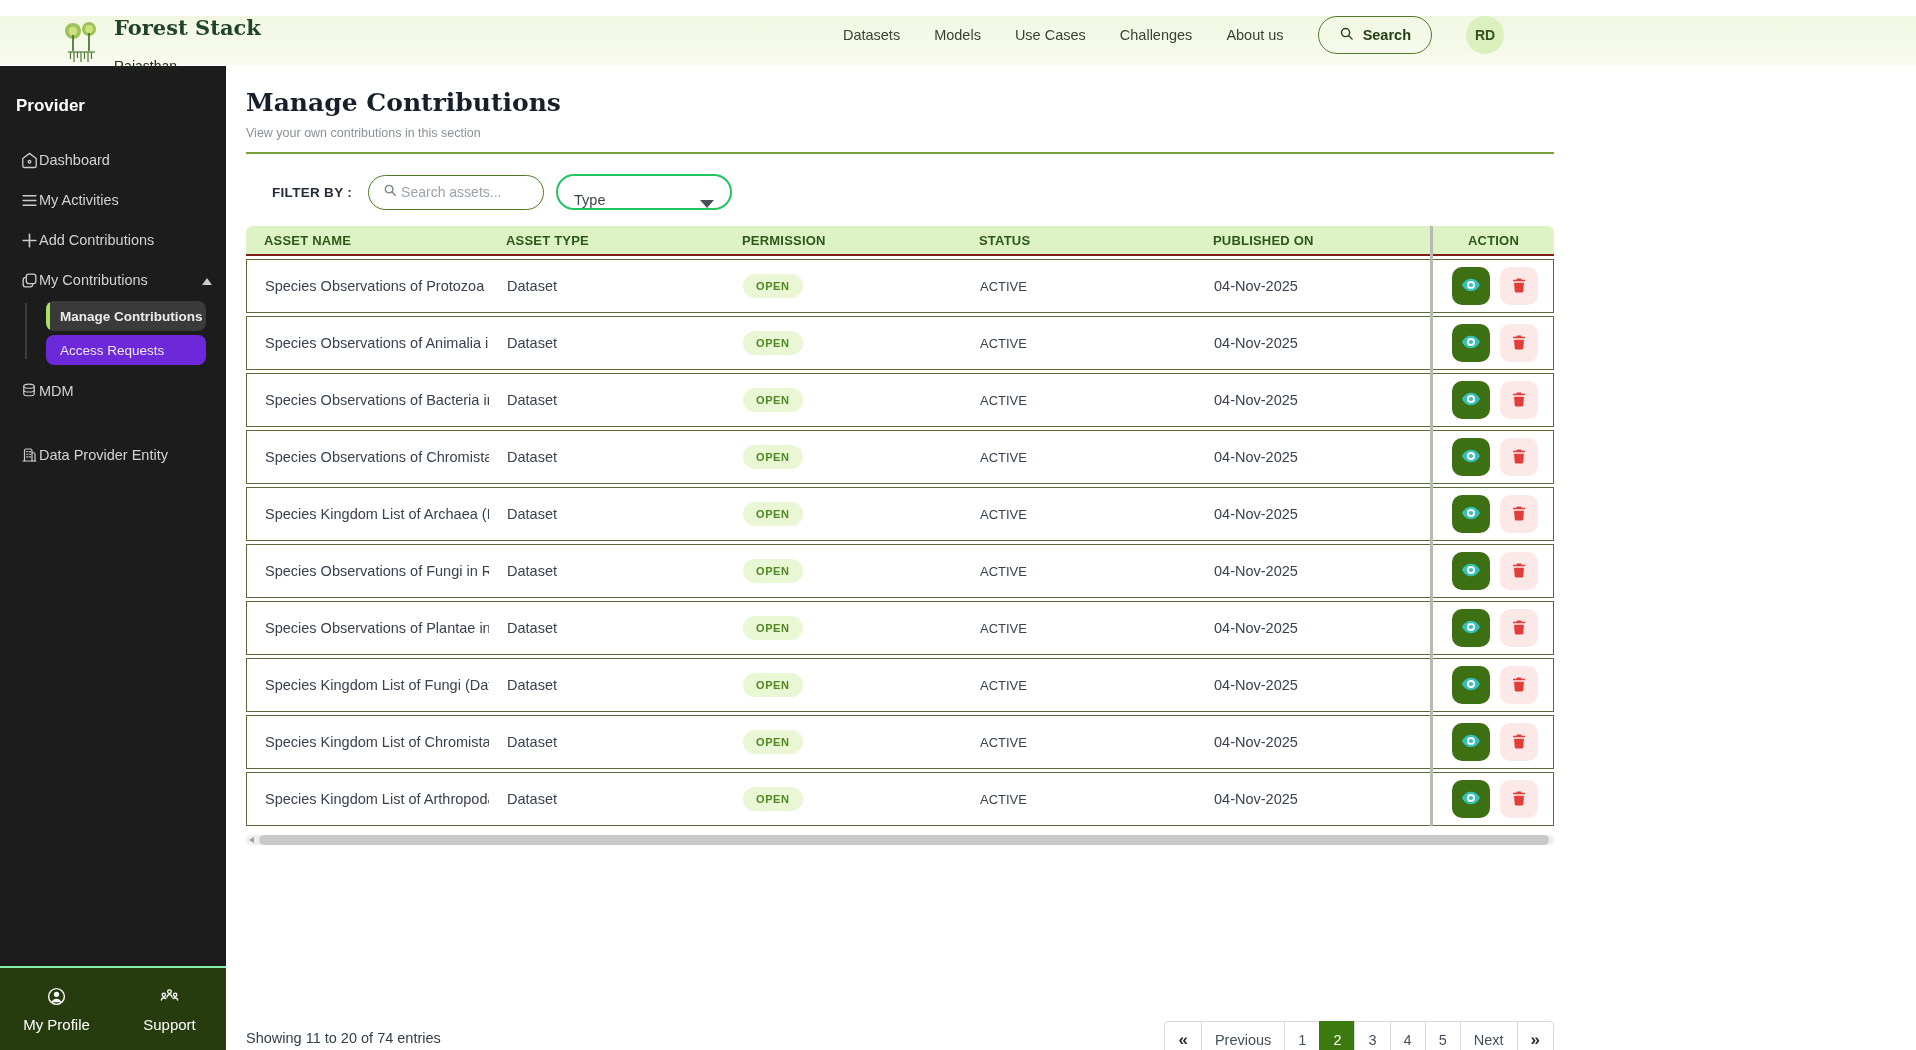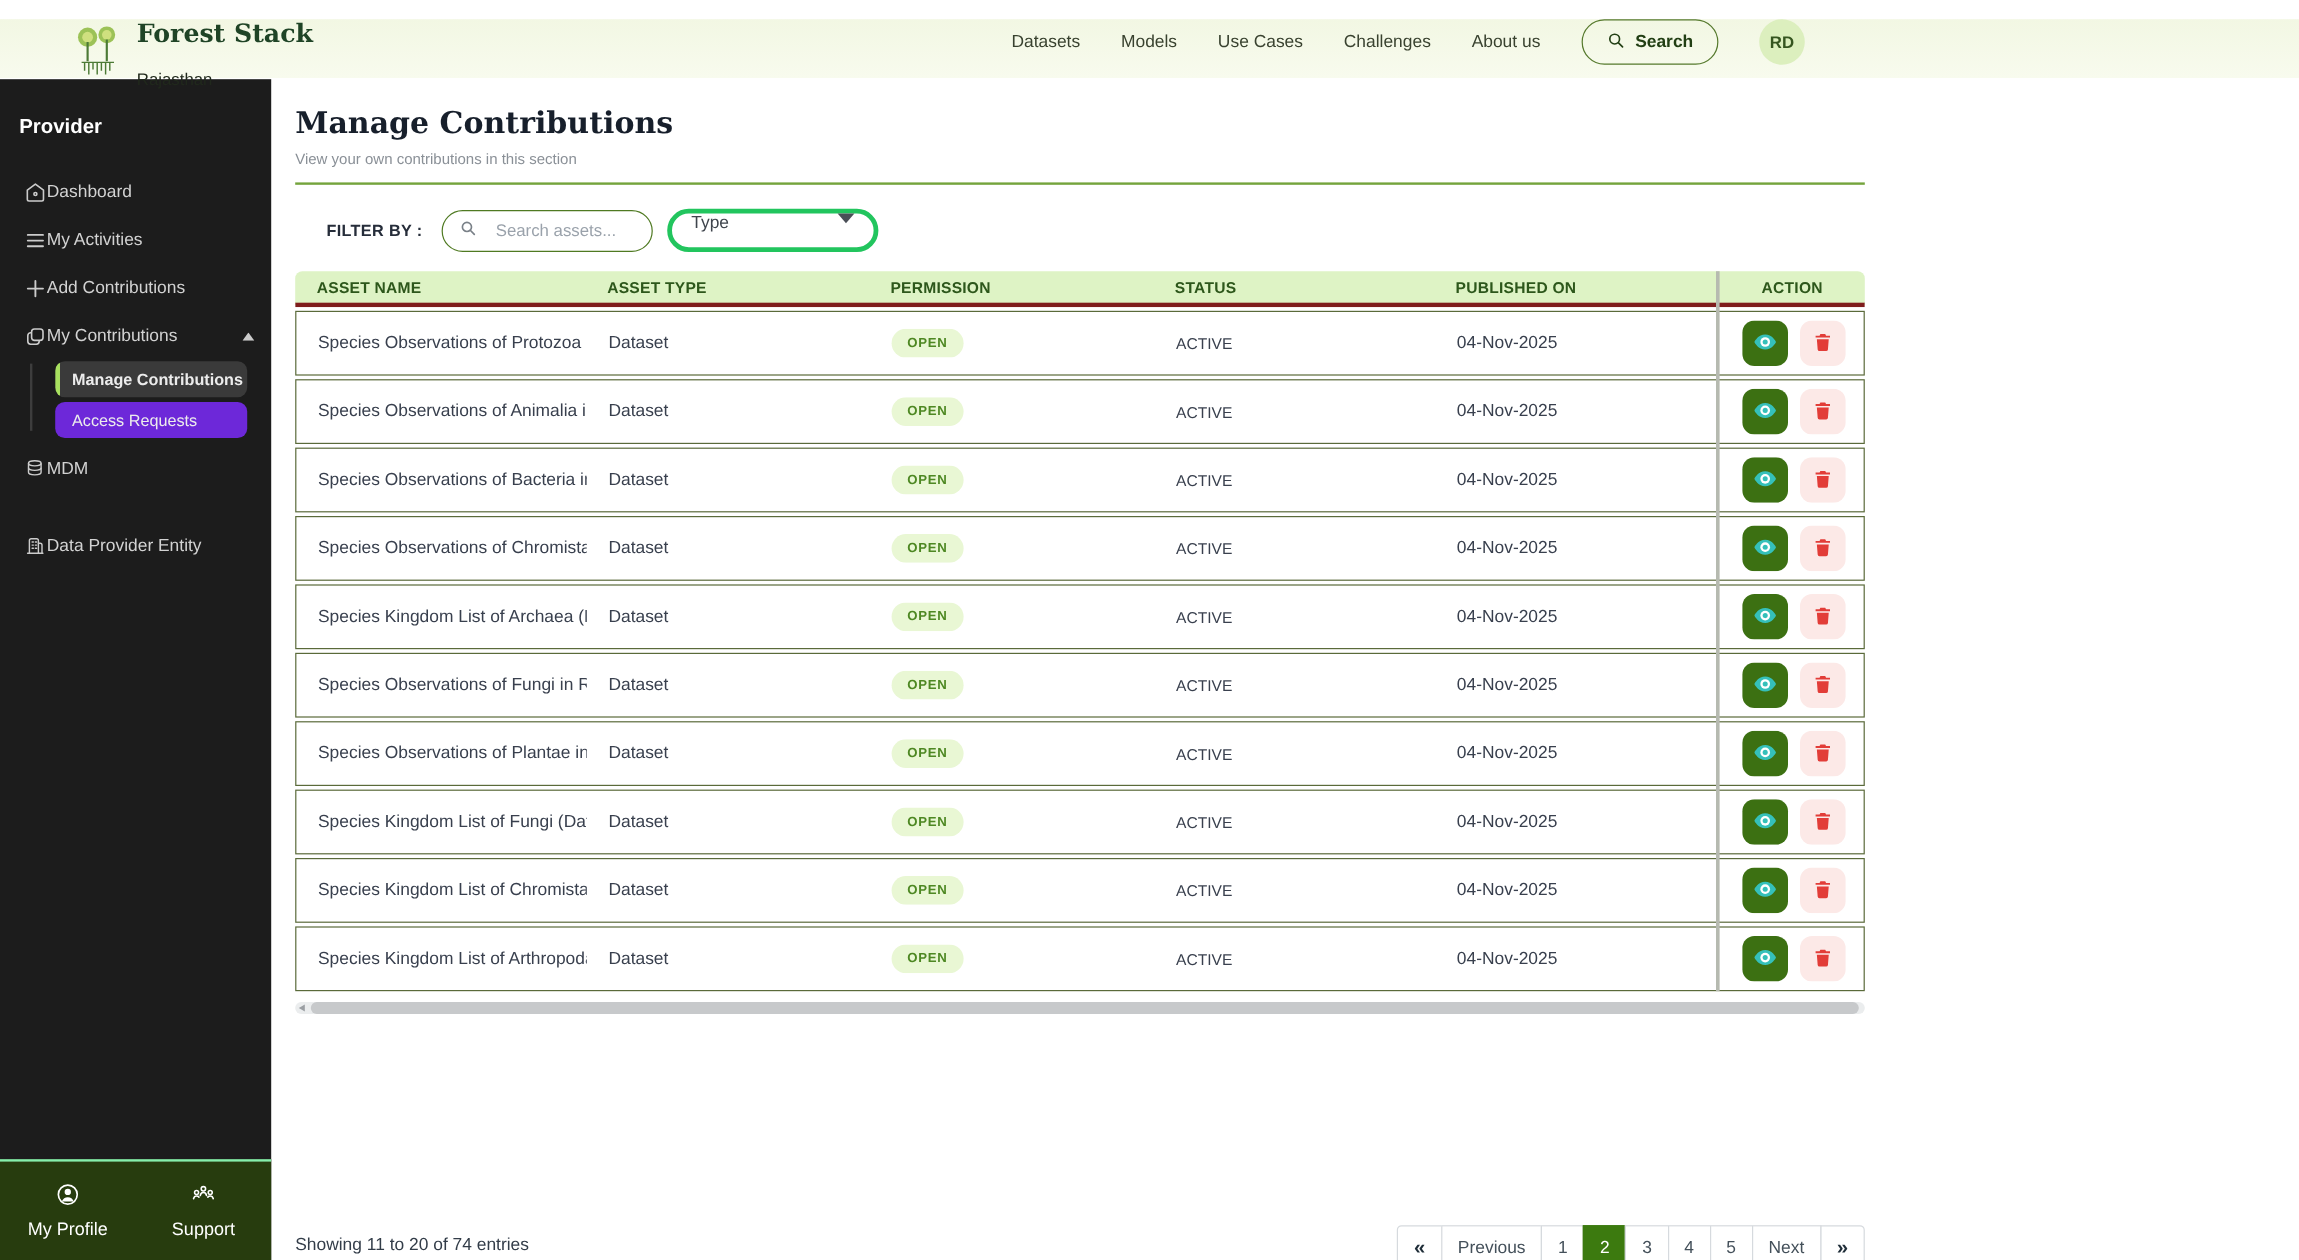--- a/index.html
+++ b/index.html
@@ -42,33 +42,33 @@
     color:#fff; font-size:15px; cursor:pointer; }
 
   
   .main { position:absolute; top:66px; left:226px; right:0; bottom:0; background:#fff; padding:22px 362px 0 20px; }
   .page-title { font-family:"DejaVu Serif", serif; font-size:25px; font-weight:700; color:#171f2b; }
   .page-sub { margin-top:9px; font-size:12.5px; color:#8a9097; }
   .divider { margin-top:12px; height:2px; background:#74a43c; }
 
   .filter-row { margin-top:20px; display:flex; align-items:center; gap:12px;margin-left:24px; }
   .filter-label { font-size:13.5px; font-weight:700; color:#262d3a; letter-spacing:.3px; margin:0 4px 0 2px; }
-  .pill-input { display:flex; align-items:center; gap:16px; width:176px; height:35px;
+  .pill-input { display:flex; align-items:center; gap:4px; width:176px; height:35px;
     border:1px solid #4f7a22; border-radius:18px; padding:0 14px; }
   .pill-input input { border:none; outline:none; font-size:14px; color:#3f454d; width:118px; background:transparent;
     font-family:"Liberation Sans", sans-serif; }
   .pill-input input::placeholder { color:#9aa2ab; }
-  .pill-select { width:176px; height:36px; border:4px solid #22c55e; border-radius:18px; display:flex;
-    align-items:flex-start; justify-content:space-between; padding:0 16px; font-size:14.5px; color:#3f454d; cursor:pointer; }
+  .pill-select { width:176px; height:36px; border:2px solid #22c55e; border-radius:18px; display:flex;
+    align-items:flex-end; justify-content:space-between; padding:0 16px; font-size:14.5px; color:#3f454d; cursor:pointer; }
   .caret-down { width:0; height:0; border-left:7px solid transparent; border-right:7px solid transparent; border-top:8px solid #4a4f57; }
 
   
   .table-wrap { position:relative; margin-top:16px; }
   .grid6 { display:grid; grid-template-columns:242px 236px 237px 234px 238px 121px; }
-  .thead { background:#def3c5; border-bottom:4px solid #7f1d1d; border-radius:6px 6px 0 0; height:30px; align-items:center; }
+  .thead { background:#def3c5; border-bottom:2px solid #7f1d1d; border-radius:6px 6px 0 0; height:30px; align-items:center; }
   .th { font-size:13px; font-weight:700; color:#2d571b; letter-spacing:.2px; padding-left:18px; }
   .th.th-action { padding-left:0; text-align:center; }
   .trow { height:54px; align-items:center; border:1px solid #5a6a3a; margin-top:3px; background:#fff; }
   .cell { padding-left:18px; font-size:14.5px; color:#39404e; white-space:nowrap; overflow:hidden; }
   .c-status { font-size:13px; }
   .c-action { display:flex; justify-content:center; gap:10px; padding-left:0; }
   .badge { display:inline-block; background:#e9f7d4; color:#4e8823; font-size:11px; font-weight:700;
     letter-spacing:.6px; padding:6px 13px; border-radius:14px; }
   .btn-view { width:38px; height:38px; border-radius:10px; background:#3c7012; border:none;
     display:flex; align-items:center; justify-content:center; cursor:pointer; }

